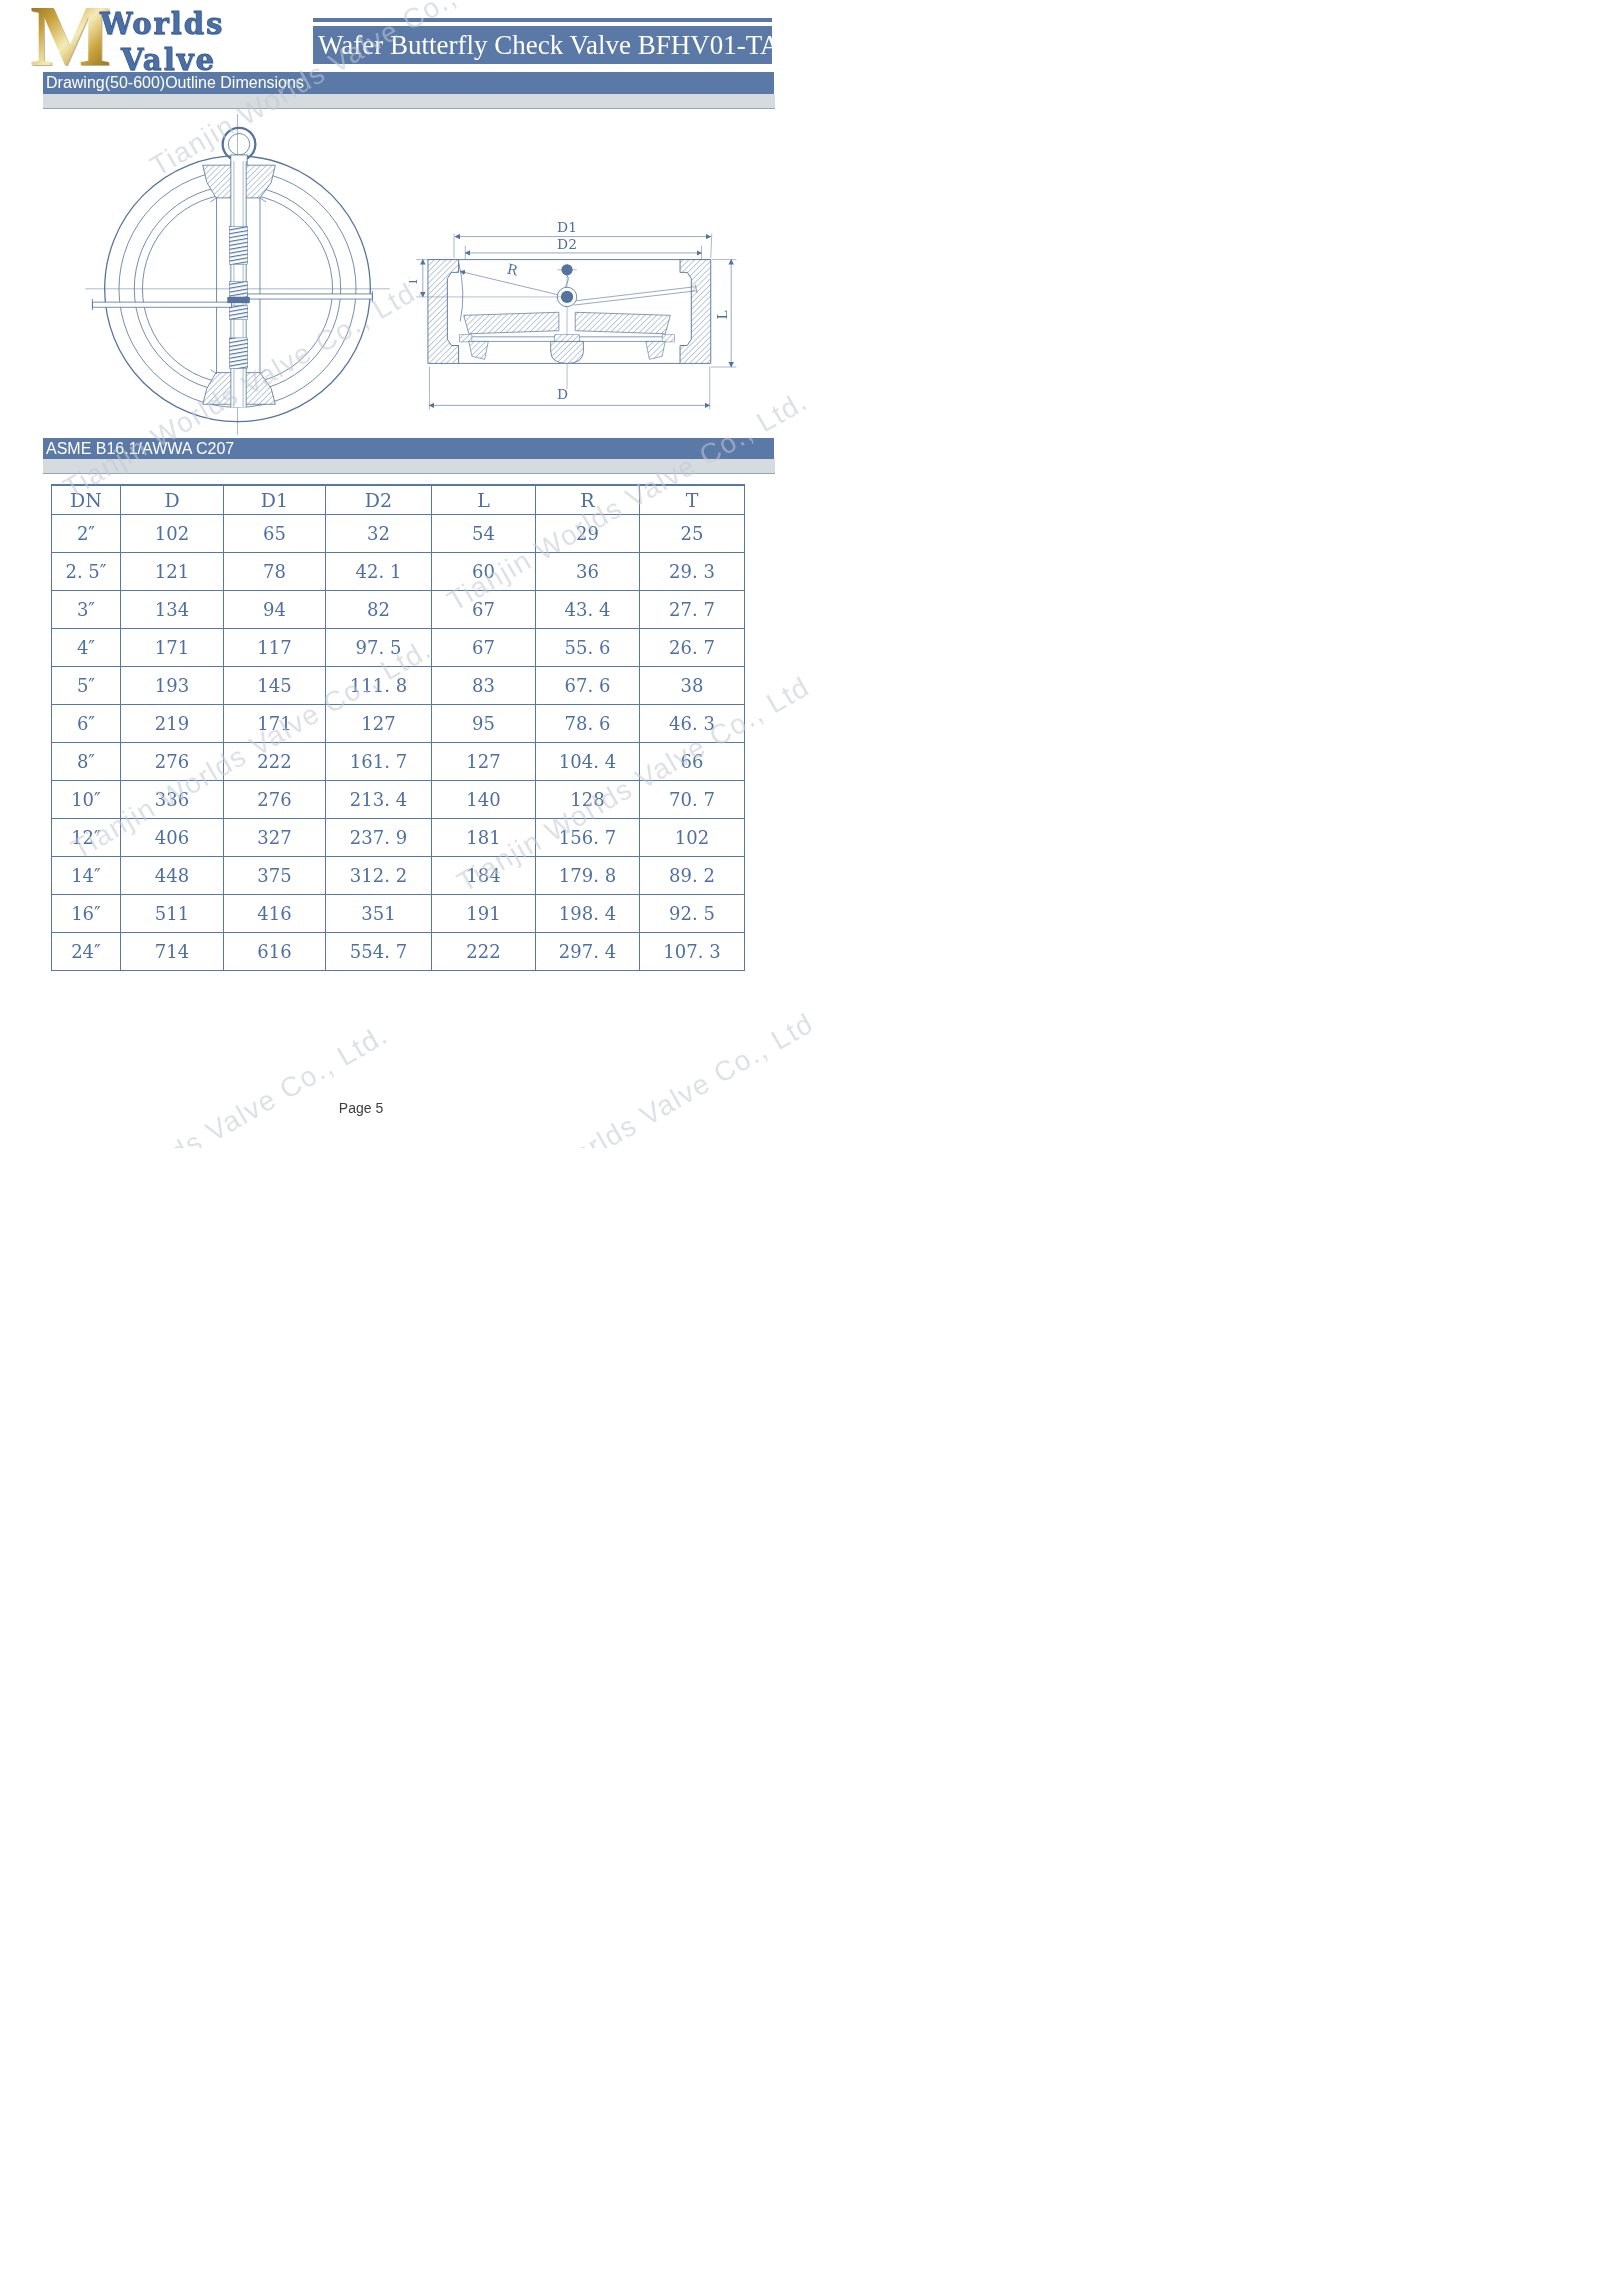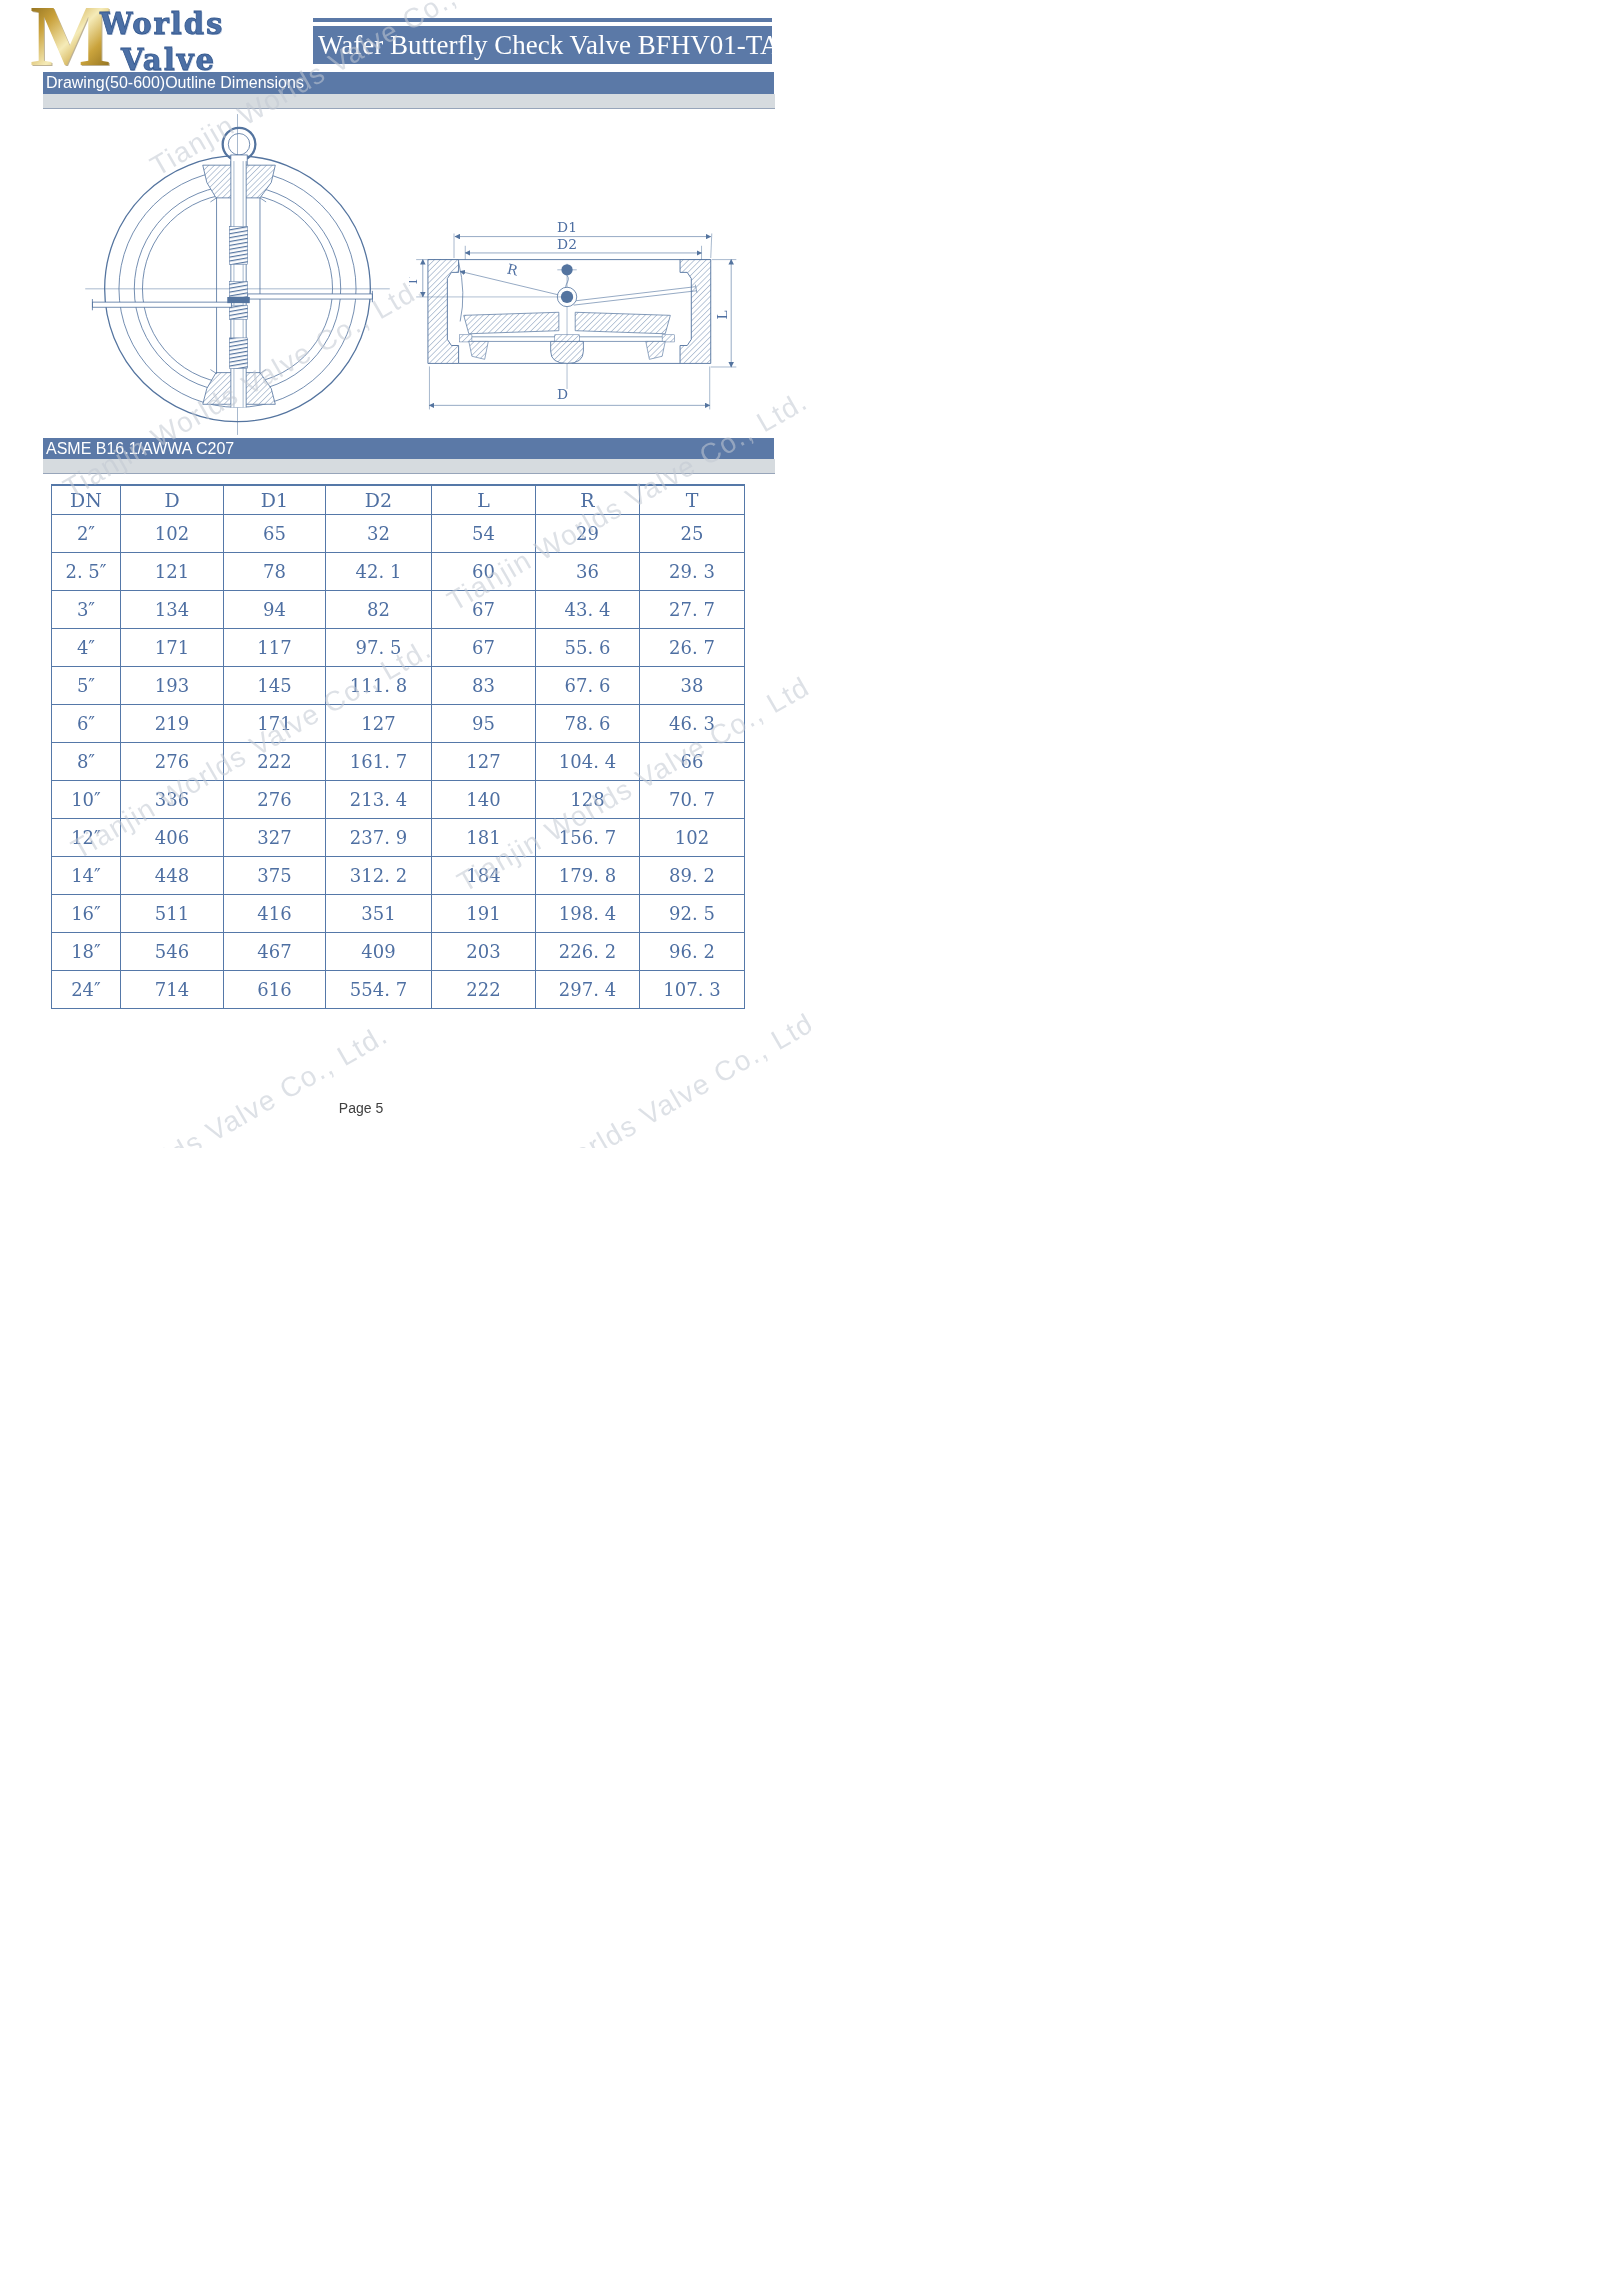--- a/index.html
+++ b/index.html
@@ -325,29 +325,20 @@
         <tr>
           <td>16″</td>
           <td>511</td>
           <td>416</td>
           <td>351</td>
           <td>191</td>
           <td>198. 4</td>
           <td>92. 5</td>
         </tr>
         <tr>
-          <td>18″</td>
-          <td>546</td>
-          <td>467</td>
-          <td>409</td>
-          <td>203</td>
-          <td>226. 2</td>
-          <td>96. 2</td>
-        </tr>
-        <tr>
           <td>24″</td>
           <td>714</td>
           <td>616</td>
           <td>554. 7</td>
           <td>222</td>
           <td>297. 4</td>
           <td>107. 3</td>
         </tr>
       </tbody>
   </table>

